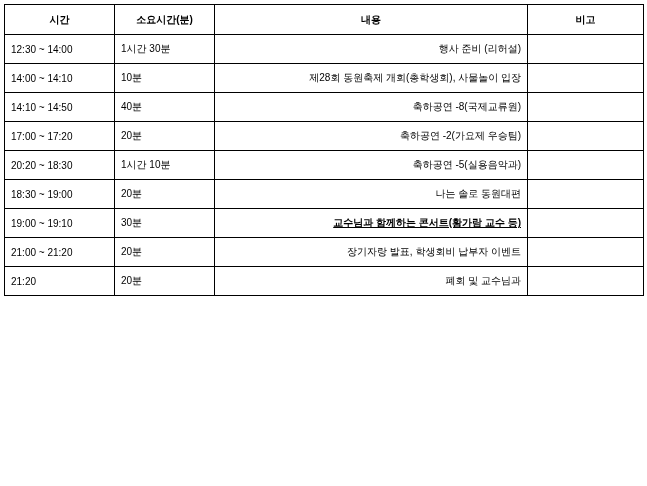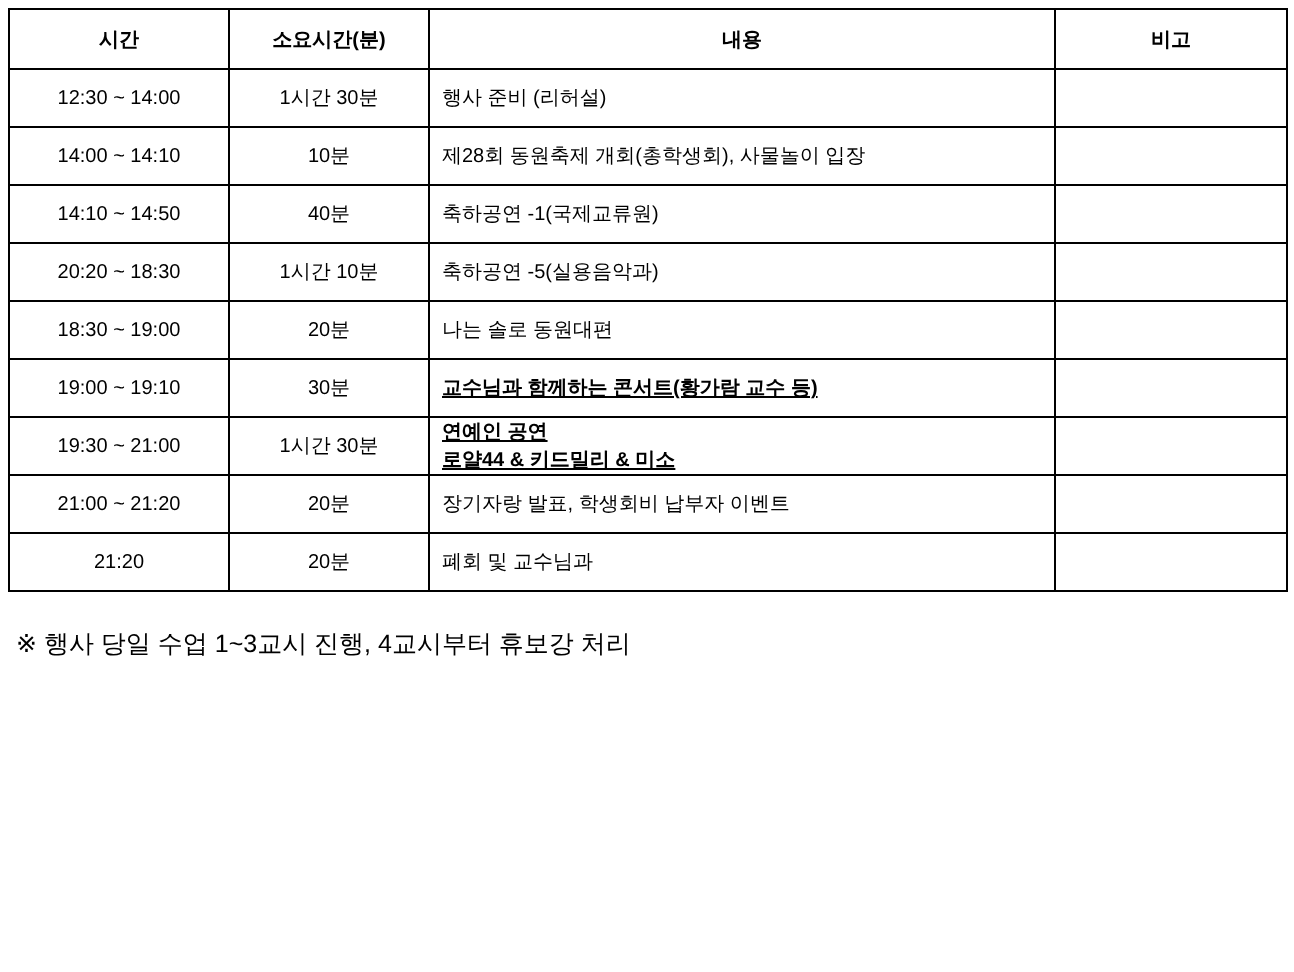--- a/index.html
+++ b/index.html
@@ -41,24 +41,23 @@
     text-align: center;
     font-weight: bold;
     height: 30px;
   }
   col.c-time   { width: 110px; }
   col.c-dur    { width: 100px; }
   col.c-desc   { width: 313px; }
   col.c-note   { width: 116px; }
 
   td.time, td.dur {
-    text-align: center;
   }
   td.desc {
-    text-align: left;
+    text-align: right;
     padding-left: 8px;
   }
   td.note { text-align: center; }
 
   td.desc.bold {
     font-weight: bold;
     text-decoration: underline;
   }
   .desc-line2 {
     display: block;
@@ -102,21 +101,27 @@
       </tr>
       <tr>
         <td class="time">14:00 ~ 14:10</td>
         <td class="dur">10분</td>
         <td class="desc">제28회 동원축제 개회(총학생회), 사물놀이 입장</td>
         <td class="note"></td>
       </tr>
       <tr>
         <td class="time">14:10 ~ 14:50</td>
         <td class="dur">40분</td>
-        <td class="desc">축하공연 -1(국제교류원)</td>
+        <td class="desc">축하공연 -8(국제교류원)</td>
+        <td class="note"></td>
+      </tr>
+      <tr>
+        <td class="time">17:00 ~ 17:20</td>
+        <td class="dur">20분</td>
+        <td class="desc">축하공연 -2(가요제 우승팀)</td>
         <td class="note"></td>
       </tr>
       <tr>
         <td class="time">20:20 ~ 18:30</td>
         <td class="dur">1시간 10분</td>
         <td class="desc">축하공연 -5(실용음악과)</td>
         <td class="note"></td>
       </tr>
       <tr>
         <td class="time">18:30 ~ 19:00</td>
@@ -124,40 +129,30 @@
         <td class="desc">나는 솔로 동원대편</td>
         <td class="note"></td>
       </tr>
       <tr>
         <td class="time">19:00 ~ 19:10</td>
         <td class="dur">30분</td>
         <td class="desc bold">교수님과 함께하는 콘서트(황가람 교수 등)</td>
         <td class="note"></td>
       </tr>
       <tr>
-        <td class="time">19:30 ~ 21:00</td>
-        <td class="dur">1시간 30분</td>
-        <td class="desc bold">
-          <span class="desc-line1">연예인 공연</span>
-          <span class="desc-line2">로얄44 &amp; 키드밀리 &amp; 미소</span>
-        </td>
-        <td class="note"></td>
-      </tr>
-      <tr>
         <td class="time">21:00 ~ 21:20</td>
         <td class="dur">20분</td>
         <td class="desc">장기자랑 발표, 학생회비 납부자 이벤트</td>
         <td class="note"></td>
       </tr>
       <tr>
         <td class="time">21:20</td>
         <td class="dur">20분</td>
         <td class="desc">폐회 및 교수님과</td>
         <td class="note"></td>
       </tr>
     </tbody>
   </table>
 
   <div class="notes">
-    <div class="note-line">※ 행사 당일 수업 1~3교시 진행, 4교시부터 휴보강 처리</div>
   </div>
 
 </div>
 
 </body></html>

